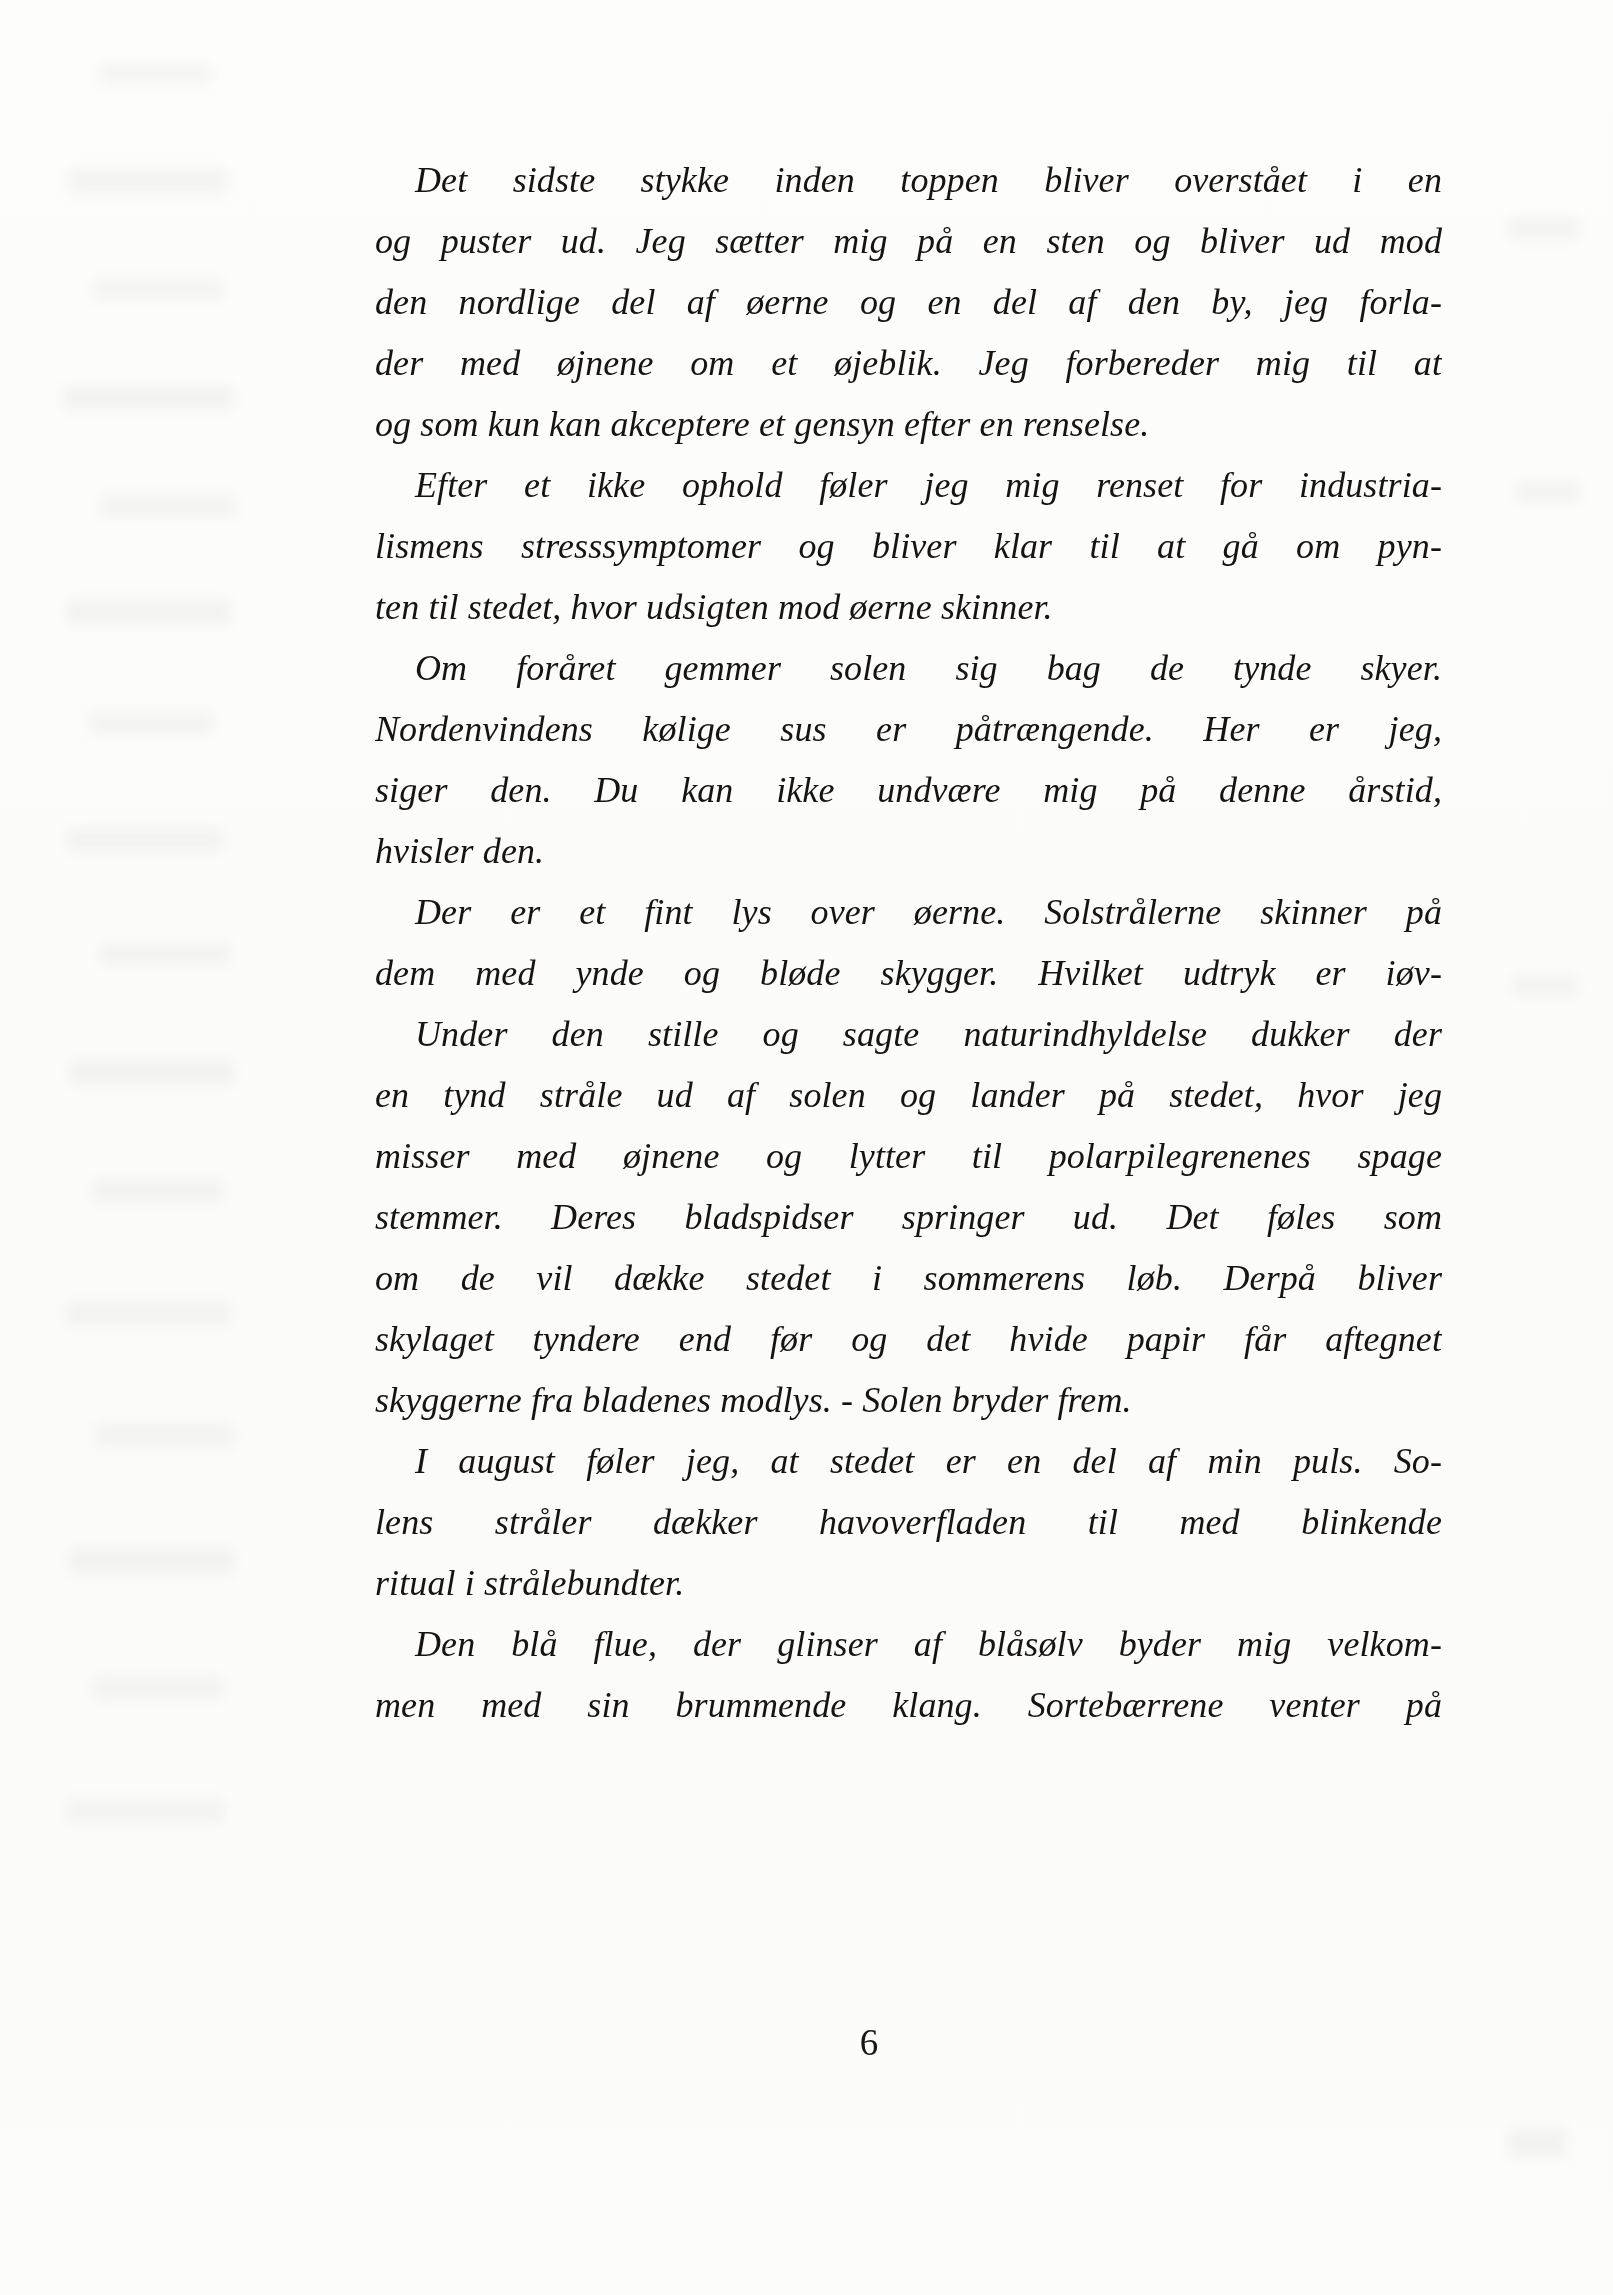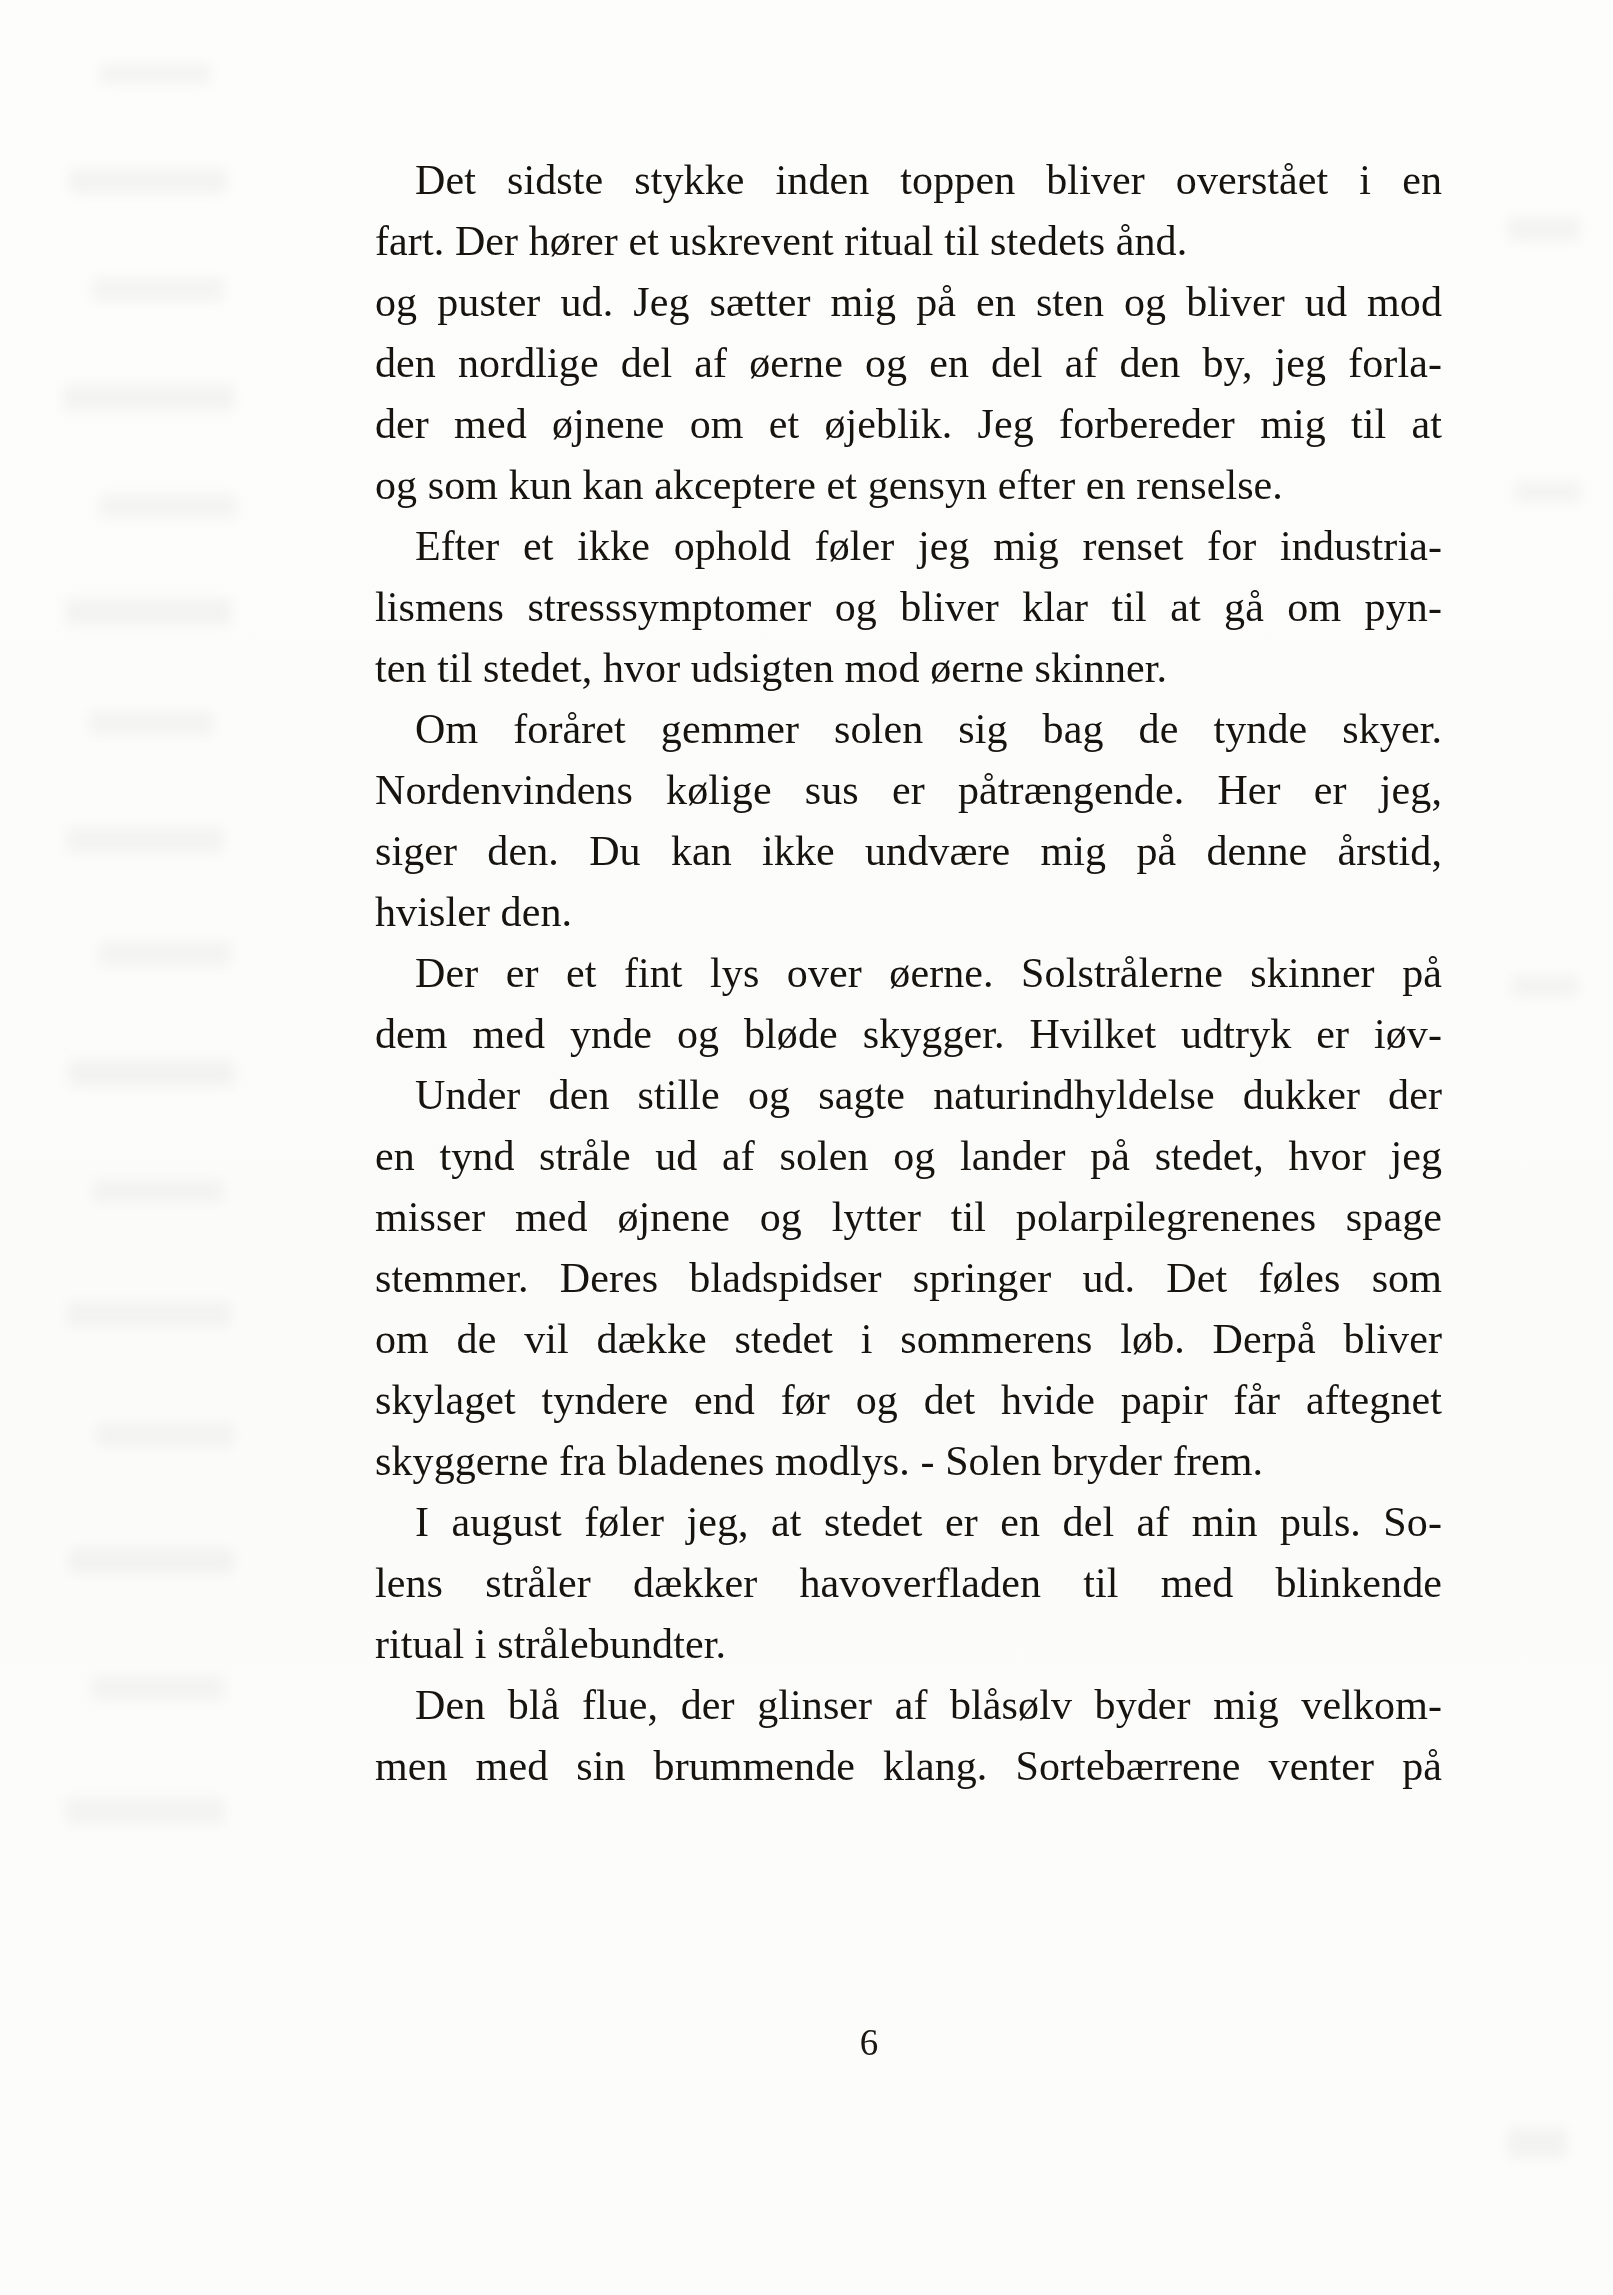--- a/index.html
+++ b/index.html
@@ -16,23 +16,24 @@
     inset: 0;
     background: linear-gradient(180deg, #fdfdfc 0%, #fbfbfa 60%, #fcfcfb 100%);
     font-family: "Liberation Serif", "DejaVu Serif", serif;
     color: #17140f;
   }
   .text-block {
     position: absolute;
     left: 375px;
     top: 150px;
     width: 1067px;
-    font-size: 42px;
+    font-size: 36px;
     line-height: 61px;
     letter-spacing: 0.1px;
+    font-style: italic;
   }
   .line {
     text-align: justify;
     text-align-last: justify;
     height: 61px;
     overflow: hidden;
   }
   .line.indent { text-indent: 40px; }
   .line.para-end { text-align-last: left; }
   .pagenum-row {
@@ -76,21 +77,20 @@
     <i class="sm" style="left:92px; top:1676px; width:132px; height:24px; opacity:.05;"></i>
     <i class="sm" style="left:66px; top:1798px; width:158px; height:26px; opacity:.05;"></i>
     <i class="sm" style="left:1508px; top:217px;  width:72px; height:24px; opacity:.06;"></i>
     <i class="sm" style="left:1515px; top:481px;  width:66px; height:22.4px; opacity:.05;"></i>
     <i class="sm" style="left:1512px; top:975px; width:66px; height:22.4px; opacity:.05;"></i>
     <i class="sm" style="left:1508px; top:2128px; width:59px;  height:30px; opacity:.06;"></i>
   </div>
 
   <main class="text-block">
       <div class="line indent">Det sidste stykke inden toppen bliver overstået i en</div>
-      <div class="line para-end">fart. Der hører et uskrevent ritual til stedets ånd.</div>
       <div class="line">og puster ud. Jeg sætter mig på en sten og bliver ud mod</div>
       <div class="line">den nordlige del af øerne og en del af den by, jeg forla-</div>
       <div class="line">der med øjnene om et øjeblik. Jeg forbereder mig til at</div>
       <div class="line para-end">og som kun kan akceptere et gensyn efter en renselse.</div>
       <div class="line indent">Efter et ikke ophold føler jeg mig renset for industria-</div>
       <div class="line">lismens stresssymptomer og bliver klar til at gå om pyn-</div>
       <div class="line para-end">ten til stedet, hvor udsigten mod øerne skinner.</div>
       <div class="line indent">Om foråret gemmer solen sig bag de tynde skyer.</div>
       <div class="line">Nordenvindens kølige sus er påtrængende. Her er jeg,</div>
       <div class="line">siger den. Du kan ikke undvære mig på denne årstid,</div>

